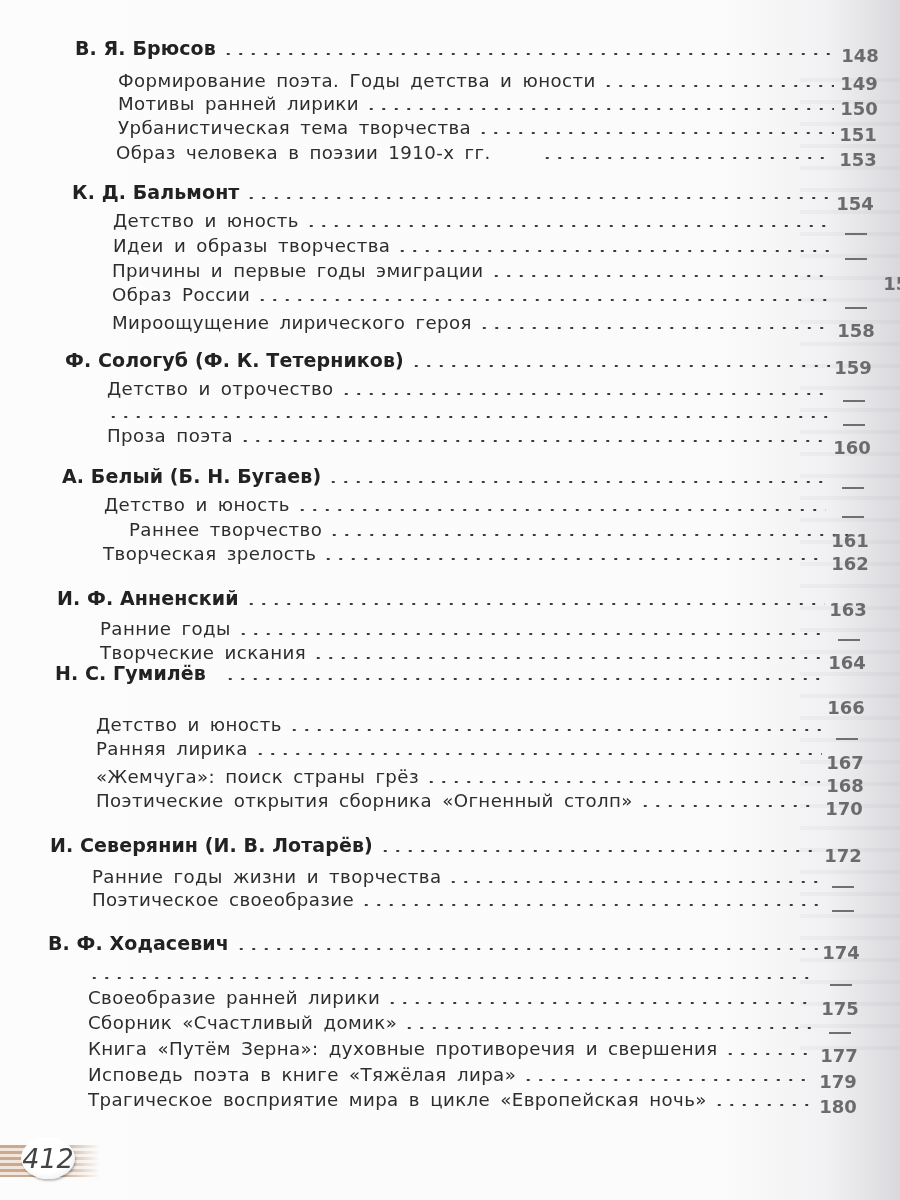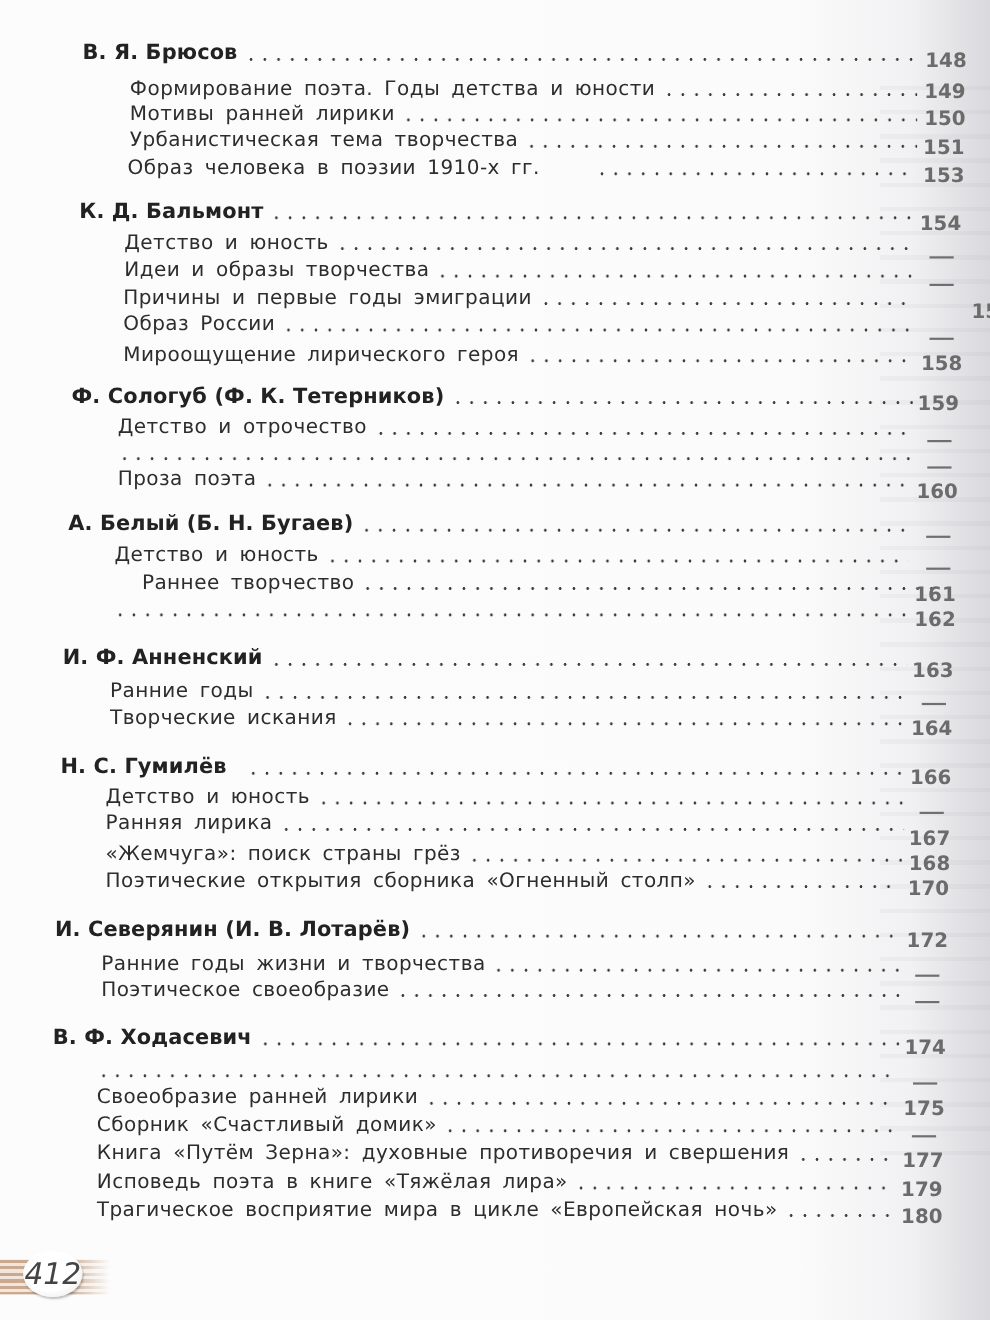--- a/index.html
+++ b/index.html
@@ -164,20 +164,21 @@
   </div>
   <span class="dash" style="left:842px; top:487px;"></span>
 
   <div class="row item" style="left:104px; top:516px; width:722px;margin-left:25px;">
     <span class="title">Раннее творчество</span>
       <span class="leader"></span>
   </div>
   <span class="dash" style="left:842px; top:516px;"></span>
 
   <div class="row item" style="left:103px; top:540px; width:722px;">
+    <span class="title">Творческая зрелость</span>
       <span class="leader"></span>
   </div>
   <span class="pnum" style="left:824px; top:530px;">161</span>
   <span class="pnum" style="left:824px; top:553px;">162</span>
 
   <div class="row section" style="left:57px; top:585px; width:768px;">
     <span class="title">И. Ф. Анненский</span>
       <span class="leader"></span>
   </div>
   <span class="pnum" style="left:822px; top:599px;">163</span>
@@ -187,21 +188,21 @@
       <span class="leader"></span>
   </div>
   <span class="dash" style="left:838px; top:639px;"></span>
 
   <div class="row item" style="left:100px; top:639px; width:724px;">
     <span class="title">Творческие искания</span>
       <span class="leader"></span>
   </div>
   <span class="pnum" style="left:821px; top:652px;">164</span>
 
-  <div class="row section" style="left:55px; top:684px; width:768px;gap:12px;">
+  <div class="row section" style="left:55px; top:660px; width:768px;gap:12px;">
     <span class="title">Н. С. Гумилёв</span>
       <span class="leader"></span>
   </div>
   <span class="pnum" style="left:820px; top:697px;">166</span>
 
   <div class="row item" style="left:96px; top:711px; width:726px;">
     <span class="title">Детство и юность</span>
       <span class="leader"></span>
   </div>
   <span class="dash" style="left:836px; top:738px;"></span>

